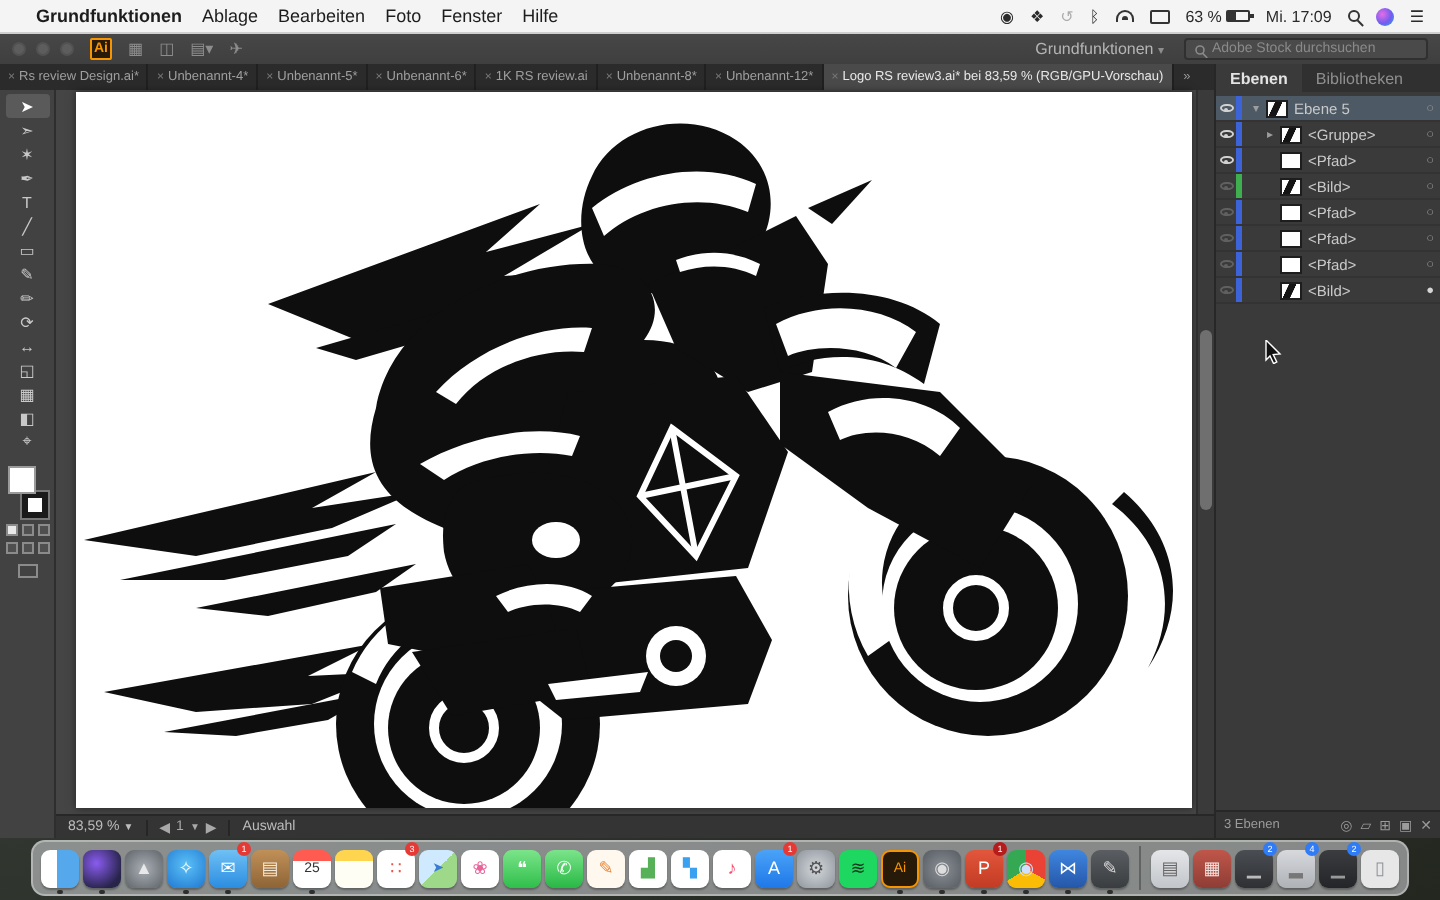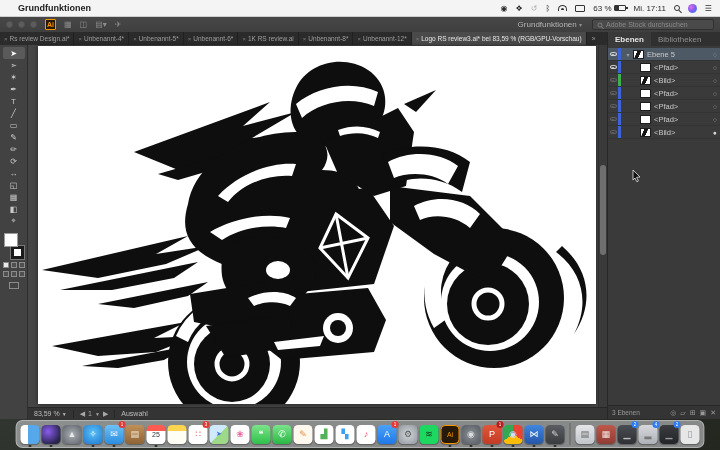--- a/index.html
+++ b/index.html
@@ -102,33 +102,40 @@
   .dock-sep { width:1px; height:22px; background:rgba(60,60,60,.5); margin:0 3px; }
 </style>
 </head>
 <body>
 
 <div class="screen">
 
   <div class="menubar">
     <span class="apple"></span>
     <span class="appname">Grundfunktionen</span>
+    <span id="menu-items" style="display:flex">
+        <span class="menu-item">Ablage</span>
+        <span class="menu-item">Bearbeiten</span>
+        <span class="menu-item">Foto</span>
+        <span class="menu-item">Fenster</span>
+        <span class="menu-item">Hilfe</span>
+      </span>
     <span class="spacer"></span>
     <span class="menu-extras" id="menu-extras">
         <span>◉</span>
         <span>❖</span>
         <span class="dim">↺</span>
         <span>ᛒ</span>
         <span class="mini-wifi"></span>
         <span class="mini-display"></span>
         <span class="mini-batt">
           <span>63 %</span>
           <span class="shell"></span>
         </span>
-        <span>Mi. 17:11</span>
+        <span>Mi. 17:09</span>
         <span class="mini-search"></span>
         <span class="mini-siri"></span>
         <span>☰</span>
       </span>
   </div>
 
   <div class="window">
 
     <div class="titlebar">
       <span class="lights">
@@ -328,20 +335,30 @@
             <span class="disc" style="margin-left: 6px;">▾</span>
             <span class="lthumb art"></span>
             <span class="lname">Ebene 5</span>
             <span class="target">○</span>
           </div>
           <div class="lrow">
             <span class="colorbar blue"></span>
             <span class="eyecell">
               <span class="eye"></span>
             </span>
+            <span class="disc" style="margin-left: 13px;">▸</span>
+            <span class="lthumb art"></span>
+            <span class="lname">&lt;Gruppe&gt;</span>
+            <span class="target">○</span>
+          </div>
+          <div class="lrow">
+            <span class="colorbar blue"></span>
+            <span class="eyecell">
+              <span class="eye"></span>
+            </span>
             <span class="disc" style="margin-left: 13px;"></span>
             <span class="lthumb white"></span>
             <span class="lname">&lt;Pfad&gt;</span>
             <span class="target">○</span>
           </div>
           <div class="lrow">
             <span class="colorbar green"></span>
             <span class="eyecell">
               <span class="eye dim"></span>
             </span>

